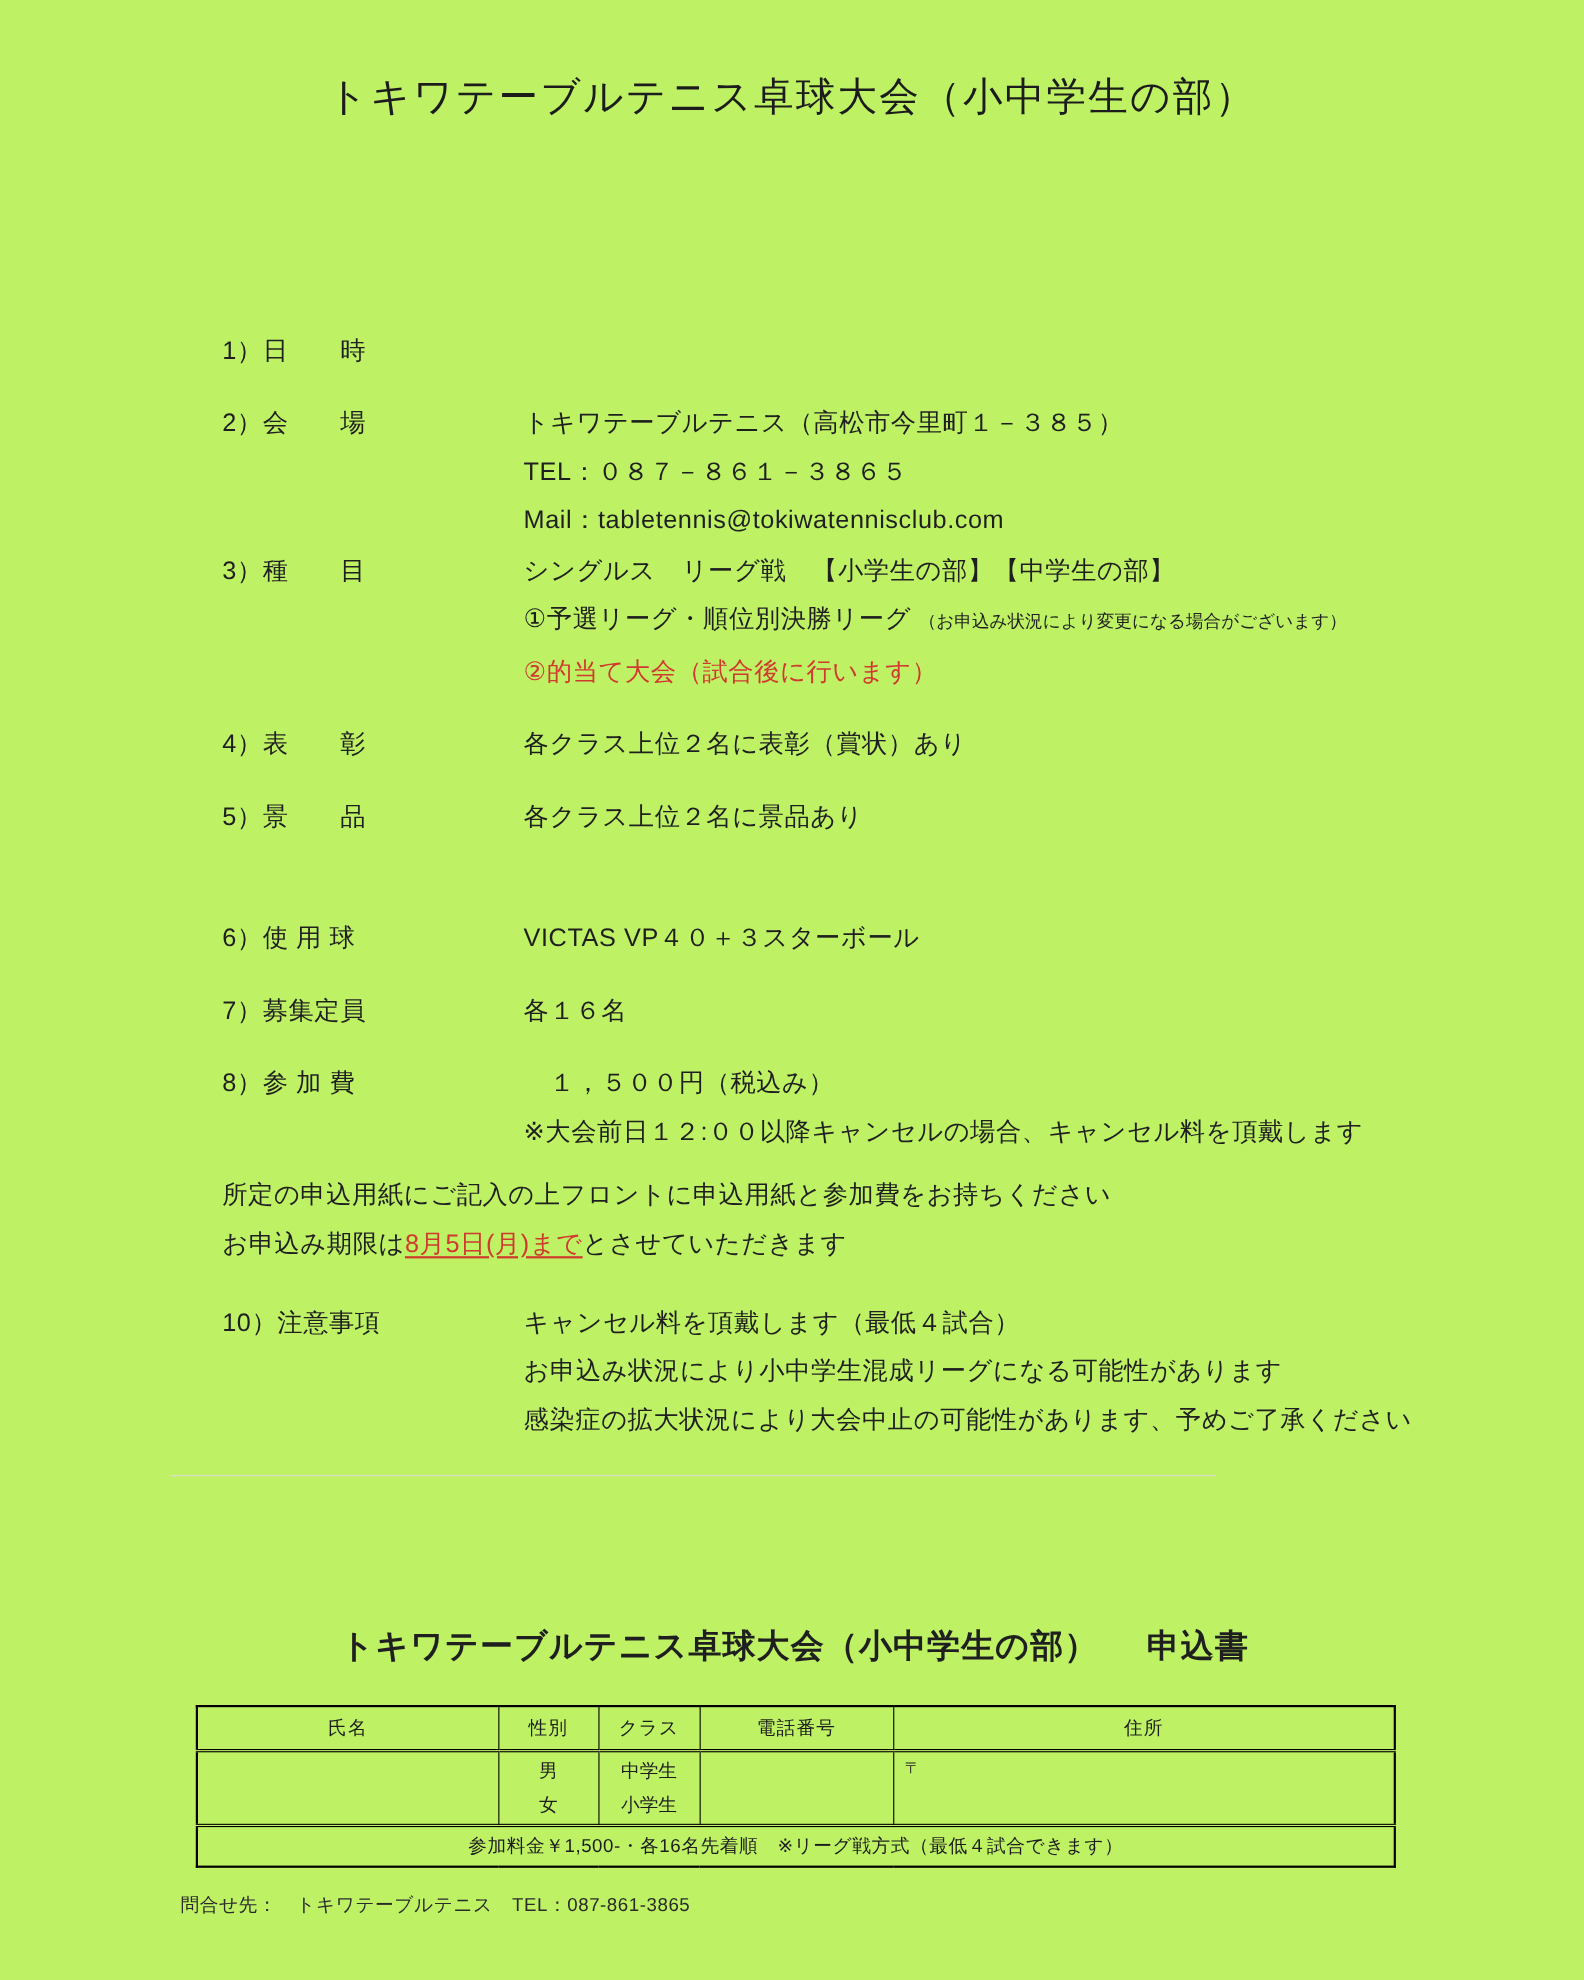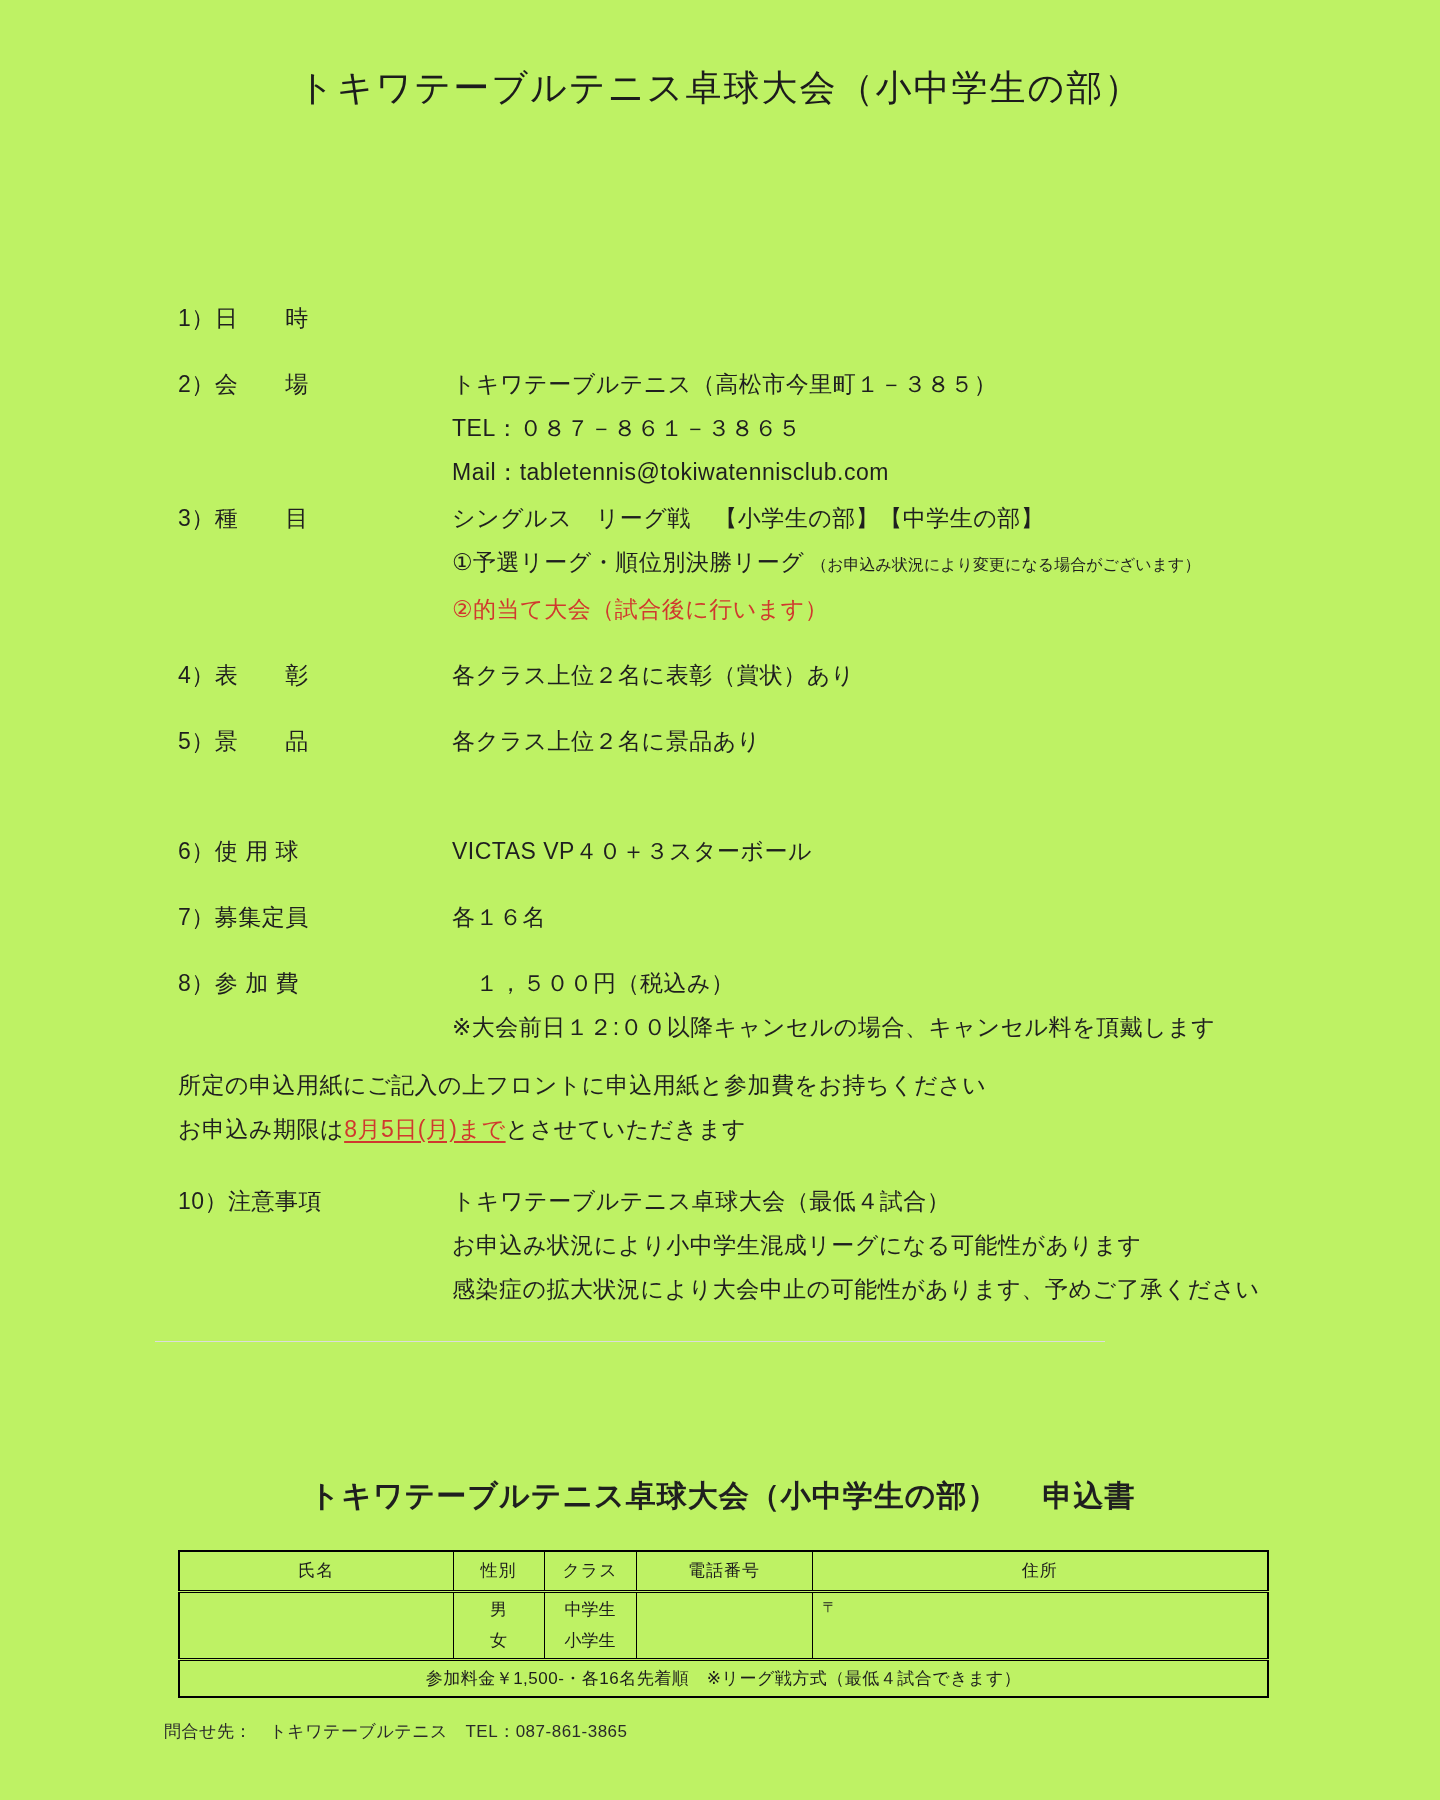--- a/index.html
+++ b/index.html
@@ -11,21 +11,21 @@
   }
   .page { position:relative; width:1440px; height:1800px; background:#bef264; overflow:hidden; }
 
   .doc-title {
     position:absolute; top:64px; left:0; width:100%;
     text-align:center; font-size:36px; font-weight:500; letter-spacing:2px;
     color:#1c1c1c;
   }
 
   .info-list { position:absolute; top:296px; left:178px; width:1120px; }
-  .item { display:flex; align-items:flex-start; font-size:23px; line-height:44px; margin-bottom:22px; }
+  .item { display:flex; align-items:flex-start; font-size:23px; line-height:44px; margin-bottom:22px;margin-left:24px; }
   .item .label { width:274px; flex:none; letter-spacing:0.5px; }
   .item .value { flex:1; letter-spacing:0.5px; }
   .m2  { margin-bottom:2px; }
   .m14 { margin-bottom:14px; }
   .m28 { margin-bottom:28px; }
   .m66 { margin-bottom:66px; }
 
   .red { color:#d0392e; }
   .red-u { color:#d0392e; text-decoration:underline; text-underline-offset:4px; }
   .note-sm { font-size:16px; letter-spacing:0;font-family:Liberation Serif, serif; }
@@ -125,21 +125,21 @@
     <div class="item m28">
       <div class="value">
         <div>所定の申込用紙にご記入の上フロントに申込用紙と参加費をお持ちください</div>
         <div><span>お申込み期限は</span><span class="red-u" style="color: rgb(208, 57, 46);">8月5日(月)まで</span><span>とさせていただきます</span></div>
       </div>
     </div>
 
     <div class="item">
       <div class="label">10）注意事項</div>
       <div class="value">
-        <div>トキワテーブルテニス卓球大会（最低４試合）</div>
+        <div>キャンセル料を頂戴します（最低４試合）</div>
         <div>お申込み状況により小中学生混成リーグになる可能性があります</div>
         <div>感染症の拡大状況により大会中止の可能性があります、予めご了承ください</div>
       </div>
     </div>
 
   </div>
 
   <div class="divider"></div>
 
   <div class="form-title">

